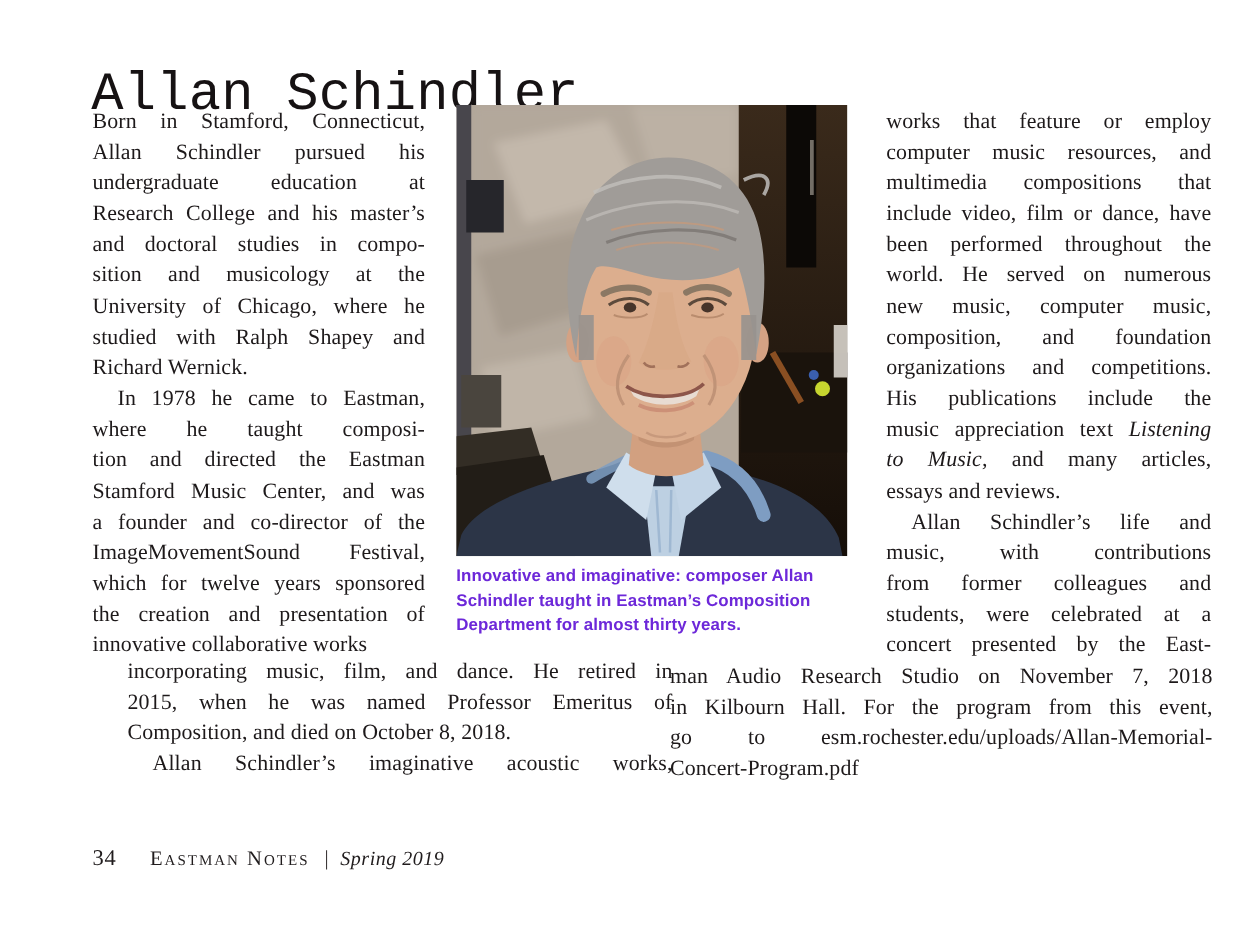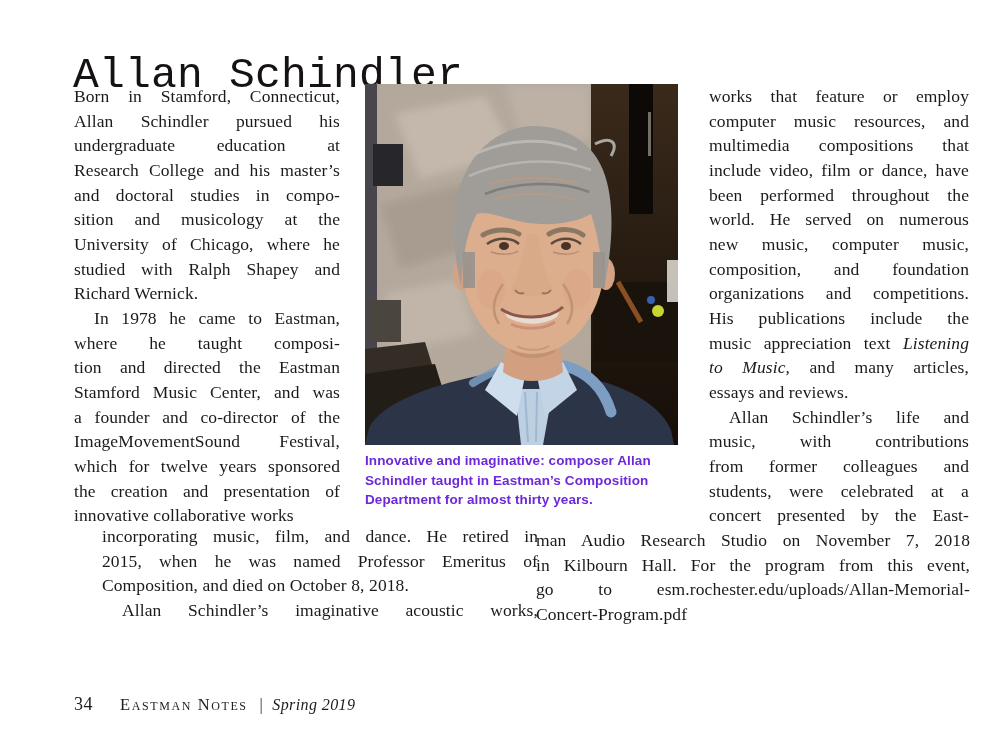--- a/index.html
+++ b/index.html
@@ -14,21 +14,21 @@
   .bottom-right{position:absolute;left:536px;top:528px;width:434px;}
   .ln{font-size:17.5px;line-height:24.65px;letter-spacing:0.1px;}
   .j{text-align:justify;text-align-last:justify;}
   .ind{text-indent:20px;}
   .it{font-style:italic;}
   .photo{position:absolute;left:365px;top:84px;width:313px;height:361px;overflow:hidden;}
   .photo svg{display:block;}
   .caption{position:absolute;left:365px;top:451px;width:322px;
            font-family:"Liberation Sans",sans-serif;font-weight:bold;
            font-size:13.5px;line-height:19.5px;color:#6d28d9;letter-spacing:0.1px;}
-  .footer{position:absolute;left:74px;top:694px;display:flex;align-items:baseline;color:#201c1d;}
+  .footer{position:absolute;left:74px;top:676px;display:flex;align-items:baseline;color:#201c1d;}
   .footer .pnum{font-size:18px;letter-spacing:0.5px;}
   .footer .pub{margin-left:27px;font-variant:small-caps;font-size:16.5px;letter-spacing:1.6px;}
   .footer .div{margin:0 9px 0 11px;font-size:17px;font-style:italic;color:#3a3536;}
   .footer .iss{font-style:italic;font-size:16px;letter-spacing:0.4px;}
 </style>
 </head>
 <body>
 
 <div class="page">
 

